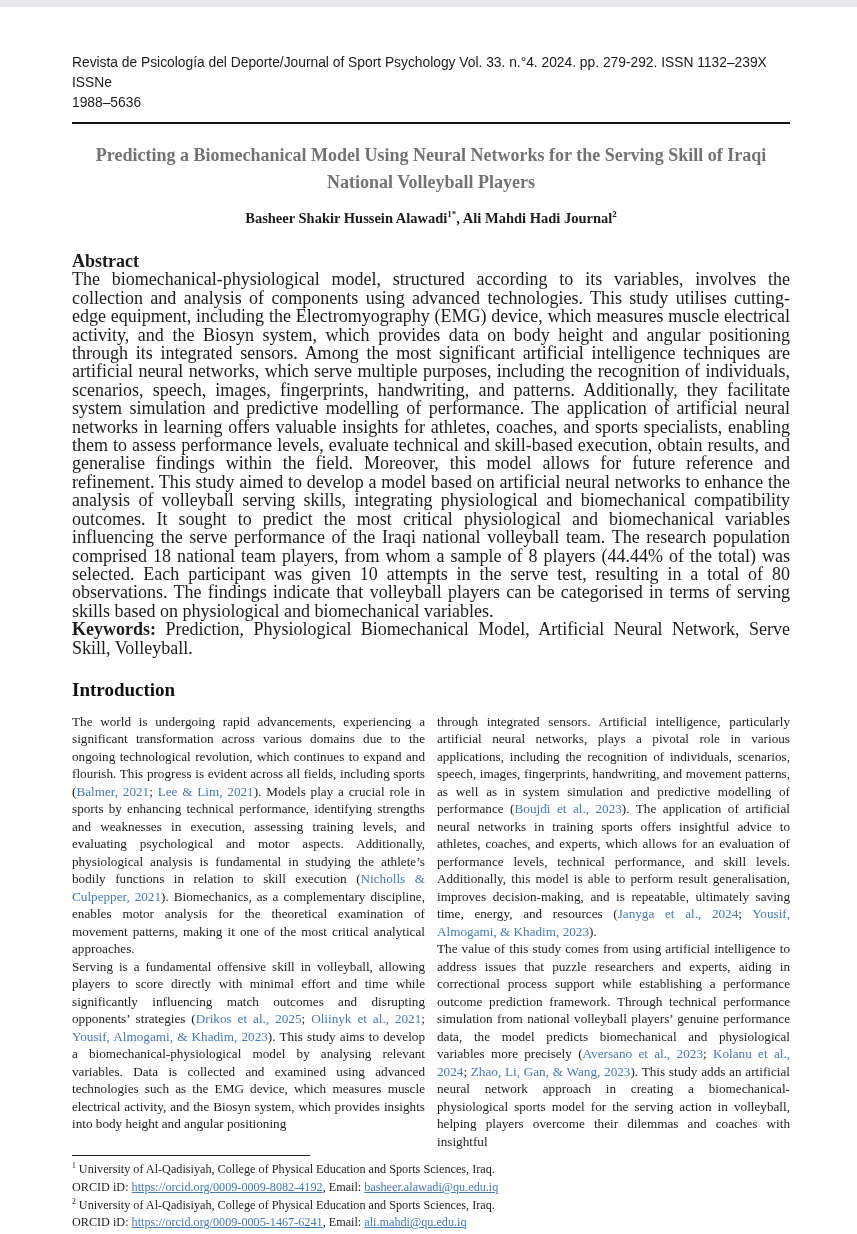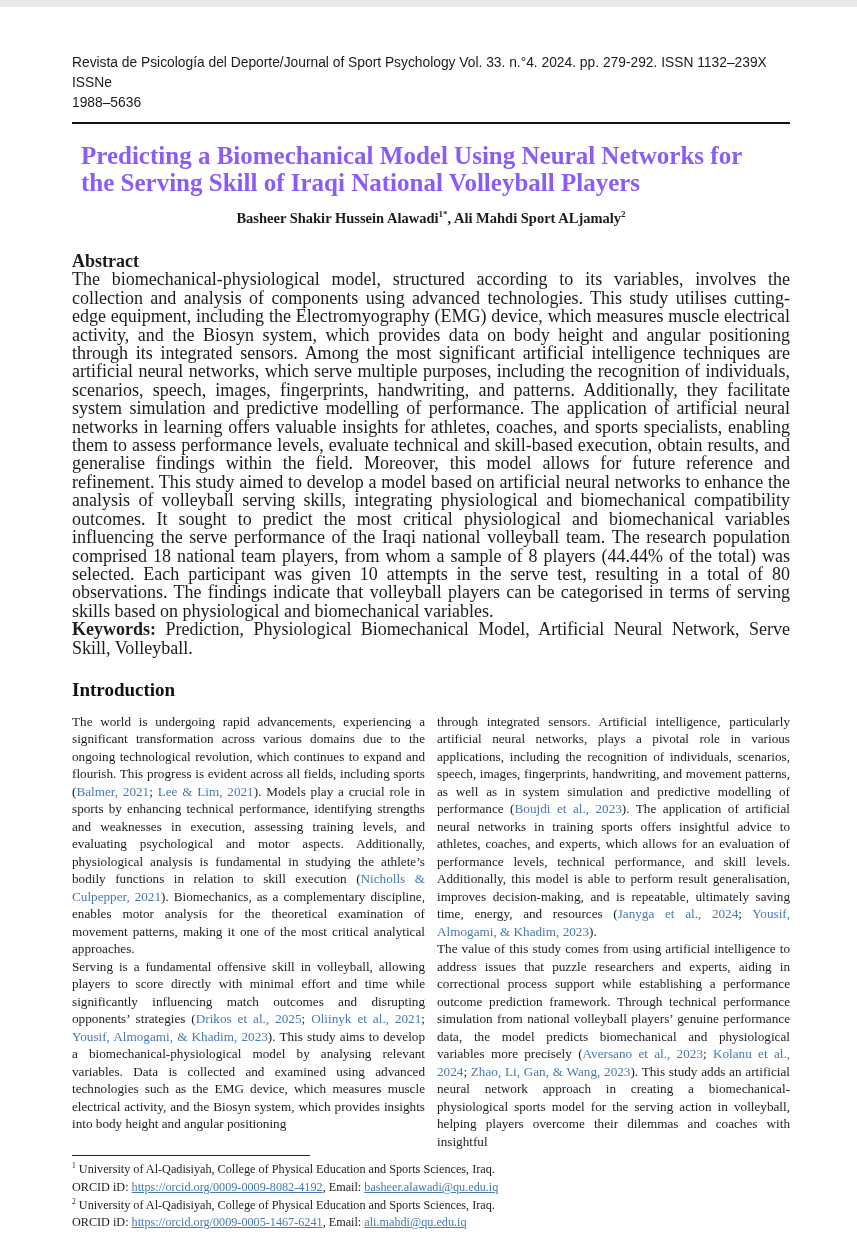--- a/index.html
+++ b/index.html
@@ -11,22 +11,22 @@
   }
   .top-edge { height: 7px; background: linear-gradient(#c7c7cd, #efeff2); flex: none; }
   .inner { padding: 46px 67px 0 72px; flex: 1; display: flex; flex-direction: column; min-height: 0; }
 
   .journal-header {
     font-family: "Liberation Sans", sans-serif; font-size: 13.8px; line-height: 20px; color: #1b1b1b;
   }
   .header-rule { border: none; border-top: 2px solid #141414; margin: 9px 0 0 0; }
 
   .title {
-    font-size: 25px; line-height: 27px; font-weight: bold; 
-    margin: 18px auto 0 auto; max-width: 700px; color: #8b5cf6;
+    font-size: 18px; line-height: 27px; font-weight: bold; text-align: center;
+    margin: 18px auto 0 auto; max-width: 700px; color: #737373;
   }
   .authors { text-align: center; font-weight: bold; font-size: 14.5px; margin-top: 14px; }
   sup { font-size: 0.62em; vertical-align: super; line-height: 0; }
 
   .abstract-block { margin-top: 25px; font-size: 18px; line-height: 18.4px; }
   .abstract-heading { font-weight: bold; margin: 0; }
   .abstract-body { margin: 0; text-align: justify; }
   .keywords-line { margin: 0; text-align: justify; }
   .b { font-weight: bold; }
 
@@ -58,21 +58,21 @@
   <div class="inner">
 
     <div class="journal-header">
       <span>Revista de Psicología del Deporte/Journal of Sport Psychology Vol. 33. n.°4. 2024. pp. 279-292. ISSN 1132–239X ISSNe</span><br>
       <span>1988–5636</span>
     </div>
     <hr class="header-rule">
 
     <h1 class="title">Predicting a Biomechanical Model Using Neural Networks for the Serving Skill of Iraqi National Volleyball Players</h1>
 
-    <div class="authors"><span>Basheer Shakir Hussein Alawadi</span><sup>1*</sup><span>, Ali Mahdi Sport ALjamaly</span><sup>2</sup></div>
+    <div class="authors"><span>Basheer Shakir Hussein Alawadi</span><sup>1*</sup><span>, Ali Mahdi Hadi Journal</span><sup>2</sup></div>
 
     <div class="abstract-block">
       <p class="abstract-heading">Abstract</p>
       <p class="abstract-body">The biomechanical-physiological model, structured according to its variables, involves the collection and analysis of components using advanced technologies. This study utilises cutting-edge equipment, including the Electromyography (EMG) device, which measures muscle electrical activity, and the Biosyn system, which provides data on body height and angular positioning through its integrated sensors. Among the most significant artificial intelligence techniques are artificial neural networks, which serve multiple purposes, including the recognition of individuals, scenarios, speech, images, fingerprints, handwriting, and patterns. Additionally, they facilitate system simulation and predictive modelling of performance. The application of artificial neural networks in learning offers valuable insights for athletes, coaches, and sports specialists, enabling them to assess performance levels, evaluate technical and skill-based execution, obtain results, and generalise findings within the field. Moreover, this model allows for future reference and refinement. This study aimed to develop a model based on artificial neural networks to enhance the analysis of volleyball serving skills, integrating physiological and biomechanical compatibility outcomes. It sought to predict the most critical physiological and biomechanical variables influencing the serve performance of the Iraqi national volleyball team. The research population comprised 18 national team players, from whom a sample of 8 players (44.44% of the total) was selected. Each participant was given 10 attempts in the serve test, resulting in a total of 80 observations. The findings indicate that volleyball players can be categorised in terms of serving skills based on physiological and biomechanical variables.</p>
       <p class="keywords-line"><span class="b">Keywords:</span><span> Prediction, Physiological Biomechanical Model, Artificial Neural Network, Serve Skill, Volleyball.</span></p>
     </div>
 
     <div class="intro-heading">Introduction</div>
 
     <div class="columns">

